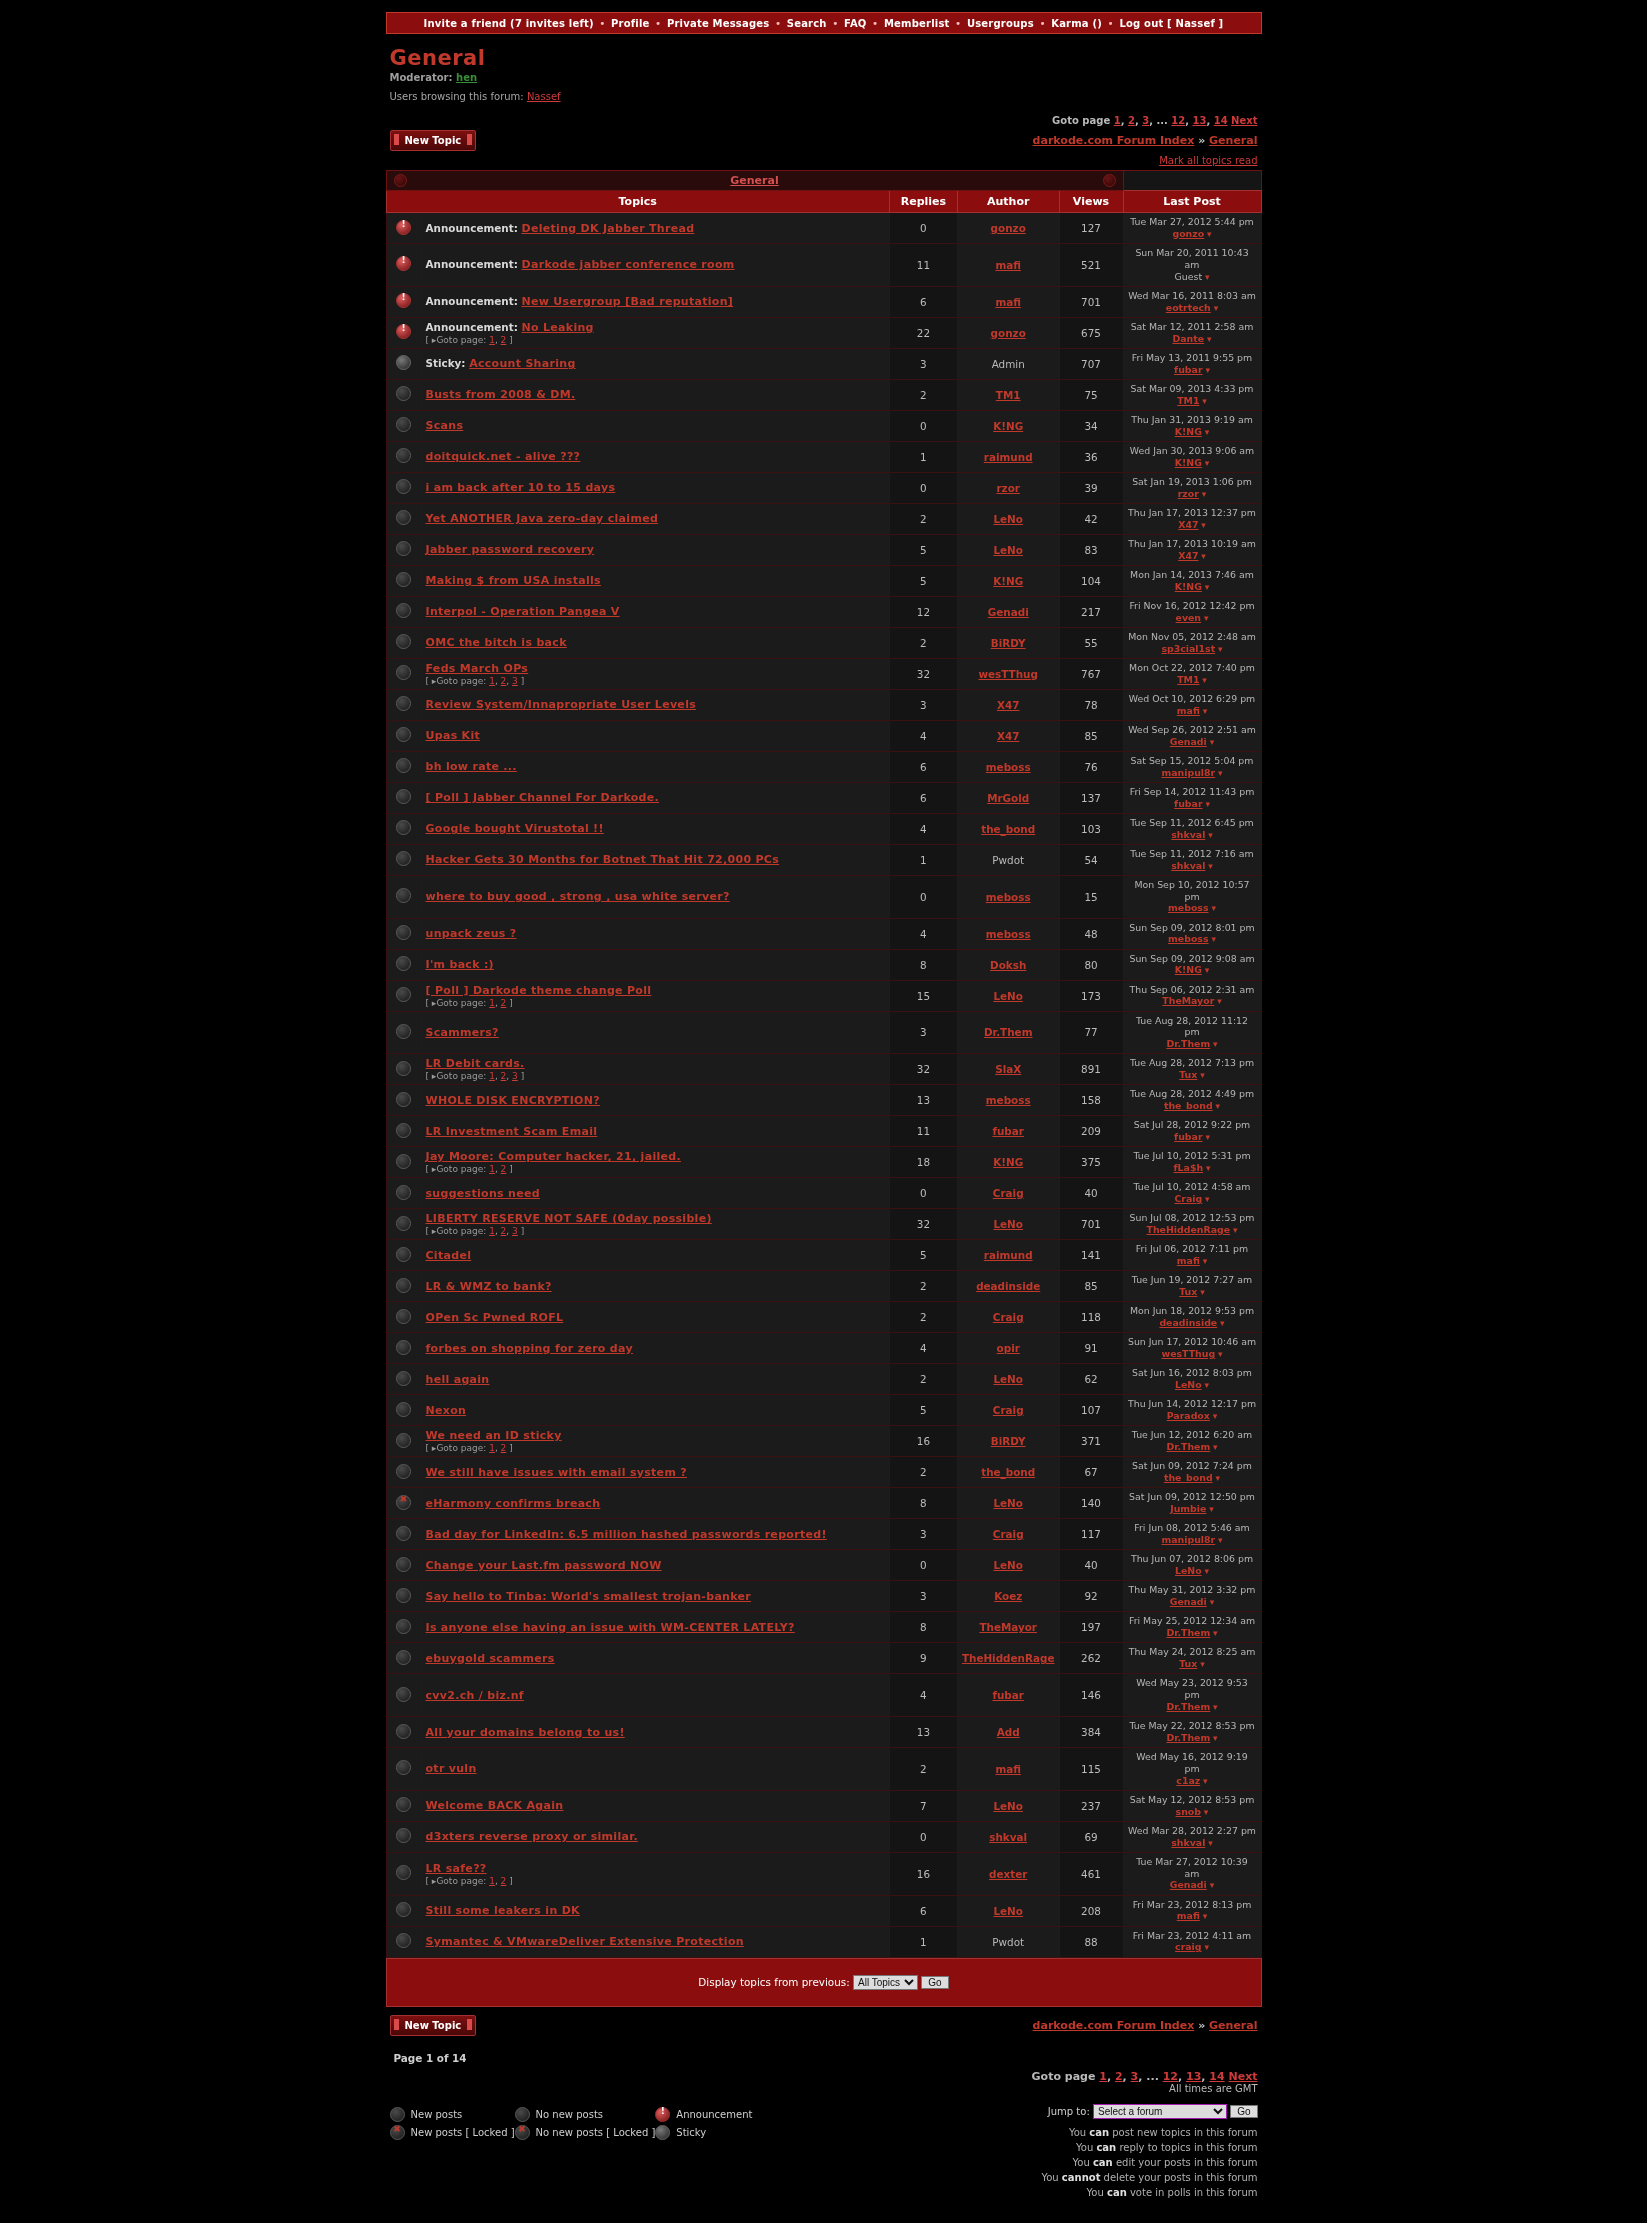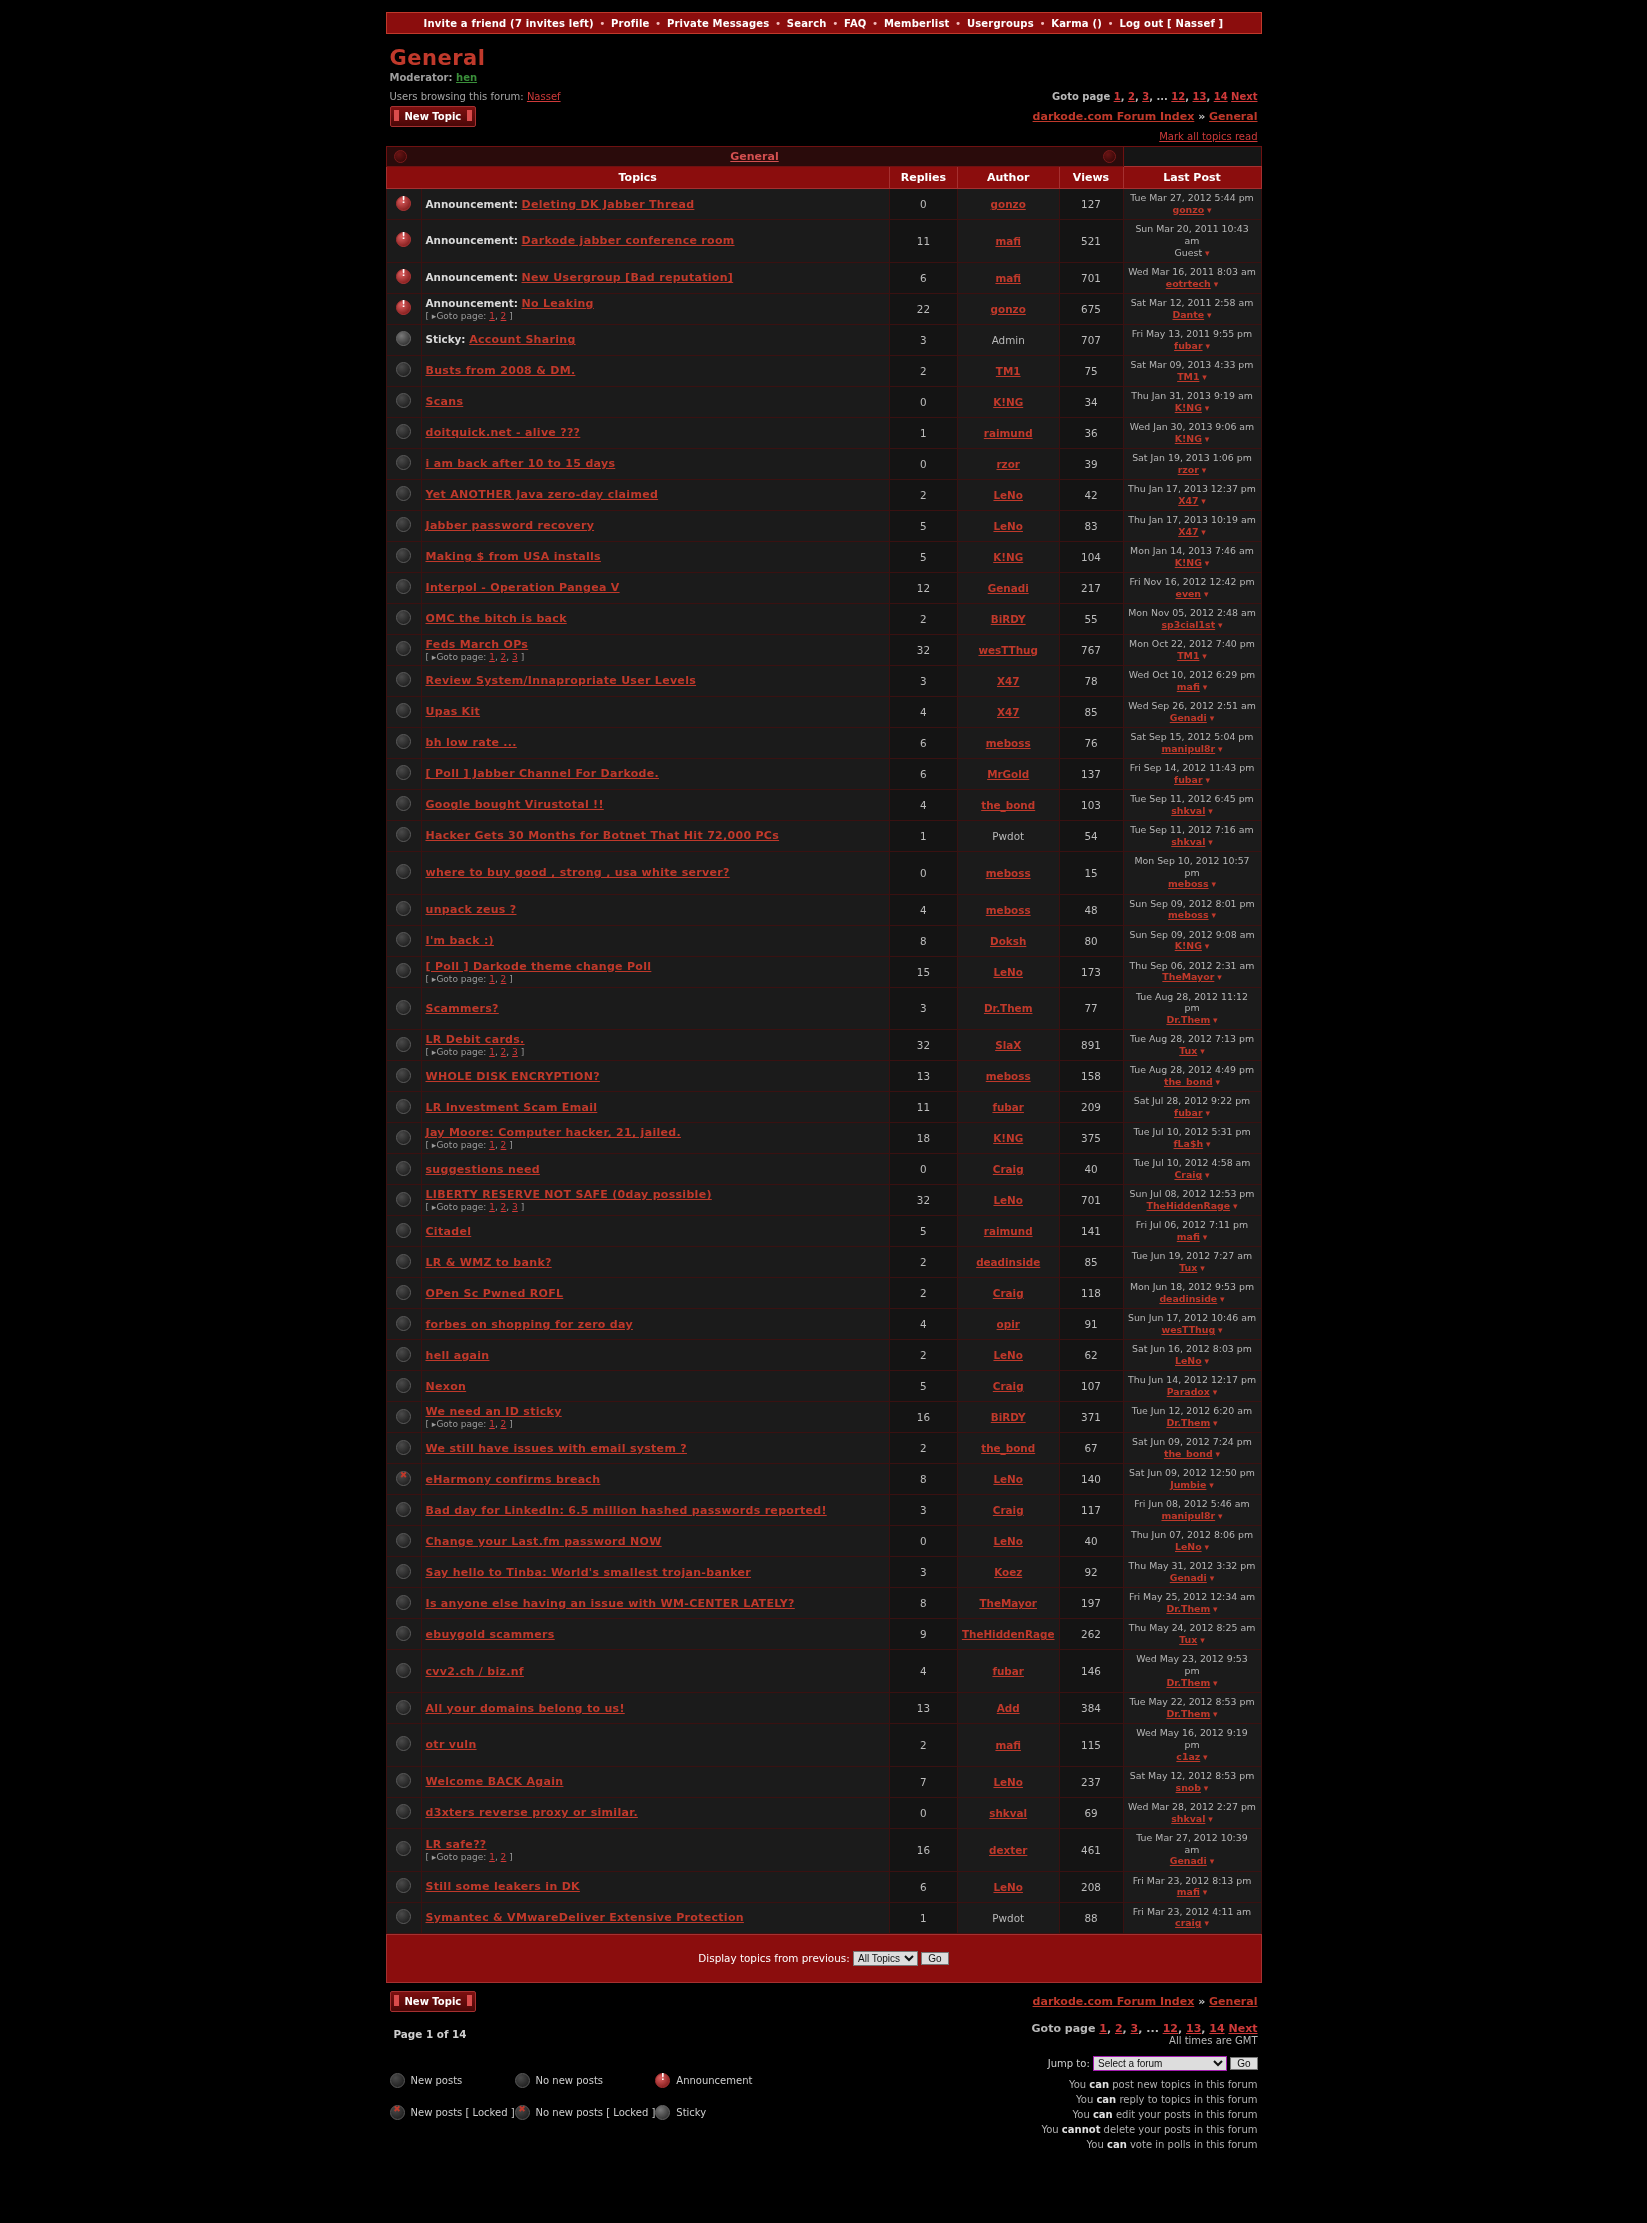--- a/index.html
+++ b/index.html
@@ -14,21 +14,21 @@
   .topnav .sep{color:#f3bcbc;padding:0 2px;}
 
   
   .forumhead{padding:12px 4px 2px 4px;}
   .forumtitle{color:#c0392b;font-size:21px;font-weight:bold;letter-spacing:0.5px;}
   .modline{font-size:10px;color:#9e9e9e;font-weight:bold;margin-top:2px;}
   .modline a{color:#3a8f3a;}
 
   .rowline{display:flex;justify-content:space-between;align-items:flex-start;padding:6px 4px 0 4px;font-size:10px;}
   .browsing{color:#a5a5a5;}
-  .gotopage{color:#b9b9b9;font-weight:bold;}
+  .gotopage{color:#b9b9b9;font-weight:bold;margin-top:24px;}
   .gotopage a{font-weight:bold;}
 
   .barline{display:flex;justify-content:space-between;align-items:center;padding:4px 4px 2px 4px;}
   .newtopic{display:inline-block;background:linear-gradient(#7d1010,#4a0707);border:1px solid #a53030;
             color:#ffffff;font-size:10px;font-weight:bold;padding:4px 14px 4px 14px;border-radius:2px;position:relative;}
   .newtopic:before,.newtopic:after{content:"";position:absolute;top:3px;width:5px;height:11px;background:#d94b4b;}
   .newtopic:before{left:3px;}
   .newtopic:after{right:3px;}
   .crumb{font-size:11px;font-weight:bold;padding-left:26px;}
   .crumb a{color:#c0392b;}
@@ -68,21 +68,21 @@
   
   .dispbar{background:#8b0d0d;border:1px solid #a53030;text-align:center;padding:16px;color:#fff;font-size:10.4px;margin-top:0;}
   .dispbar select{font-size:10px;background:#ddd;color:#111;border:1px solid #777;}
   .gobtn{font-size:10px;background:#ddd;color:#111;border:1px solid #777;padding:0 6px;}
   .footrow{display:flex;justify-content:space-between;align-items:flex-start;padding:8px 4px 0 4px;}
   .pageof{font-size:10.4px;color:#cfcfcf;font-weight:bold;padding:6px 4px;}
   .alltimes{font-size:10px;color:#b9b9b9;text-align:right;}
 
   .legend{display:flex;justify-content:space-between;padding:10px 4px 0 4px;font-size:10px;}
   .legcol{min-width:119px;}
-  .legitem{display:flex;align-items:center;gap:6px;margin:17px 0;color:#cfcfcf;}
+  .legitem{display:flex;align-items:center;gap:6px;margin:3px 0;color:#cfcfcf;}
   .jumpbox{text-align:right;font-size:10px;color:#cfcfcf;}
   .jumpbox select{font-size:10px;background:#ddd;color:#111;border:1px solid #a21caf;width:134px;}
   .perm{font-size:10px;color:#b0b0b0;text-align:right;line-height:1.5;margin-top:6px;}
   .perm b{color:#e0e0e0;}
 </style>
 </head>
 <body>
 
 <div class="page">
 

